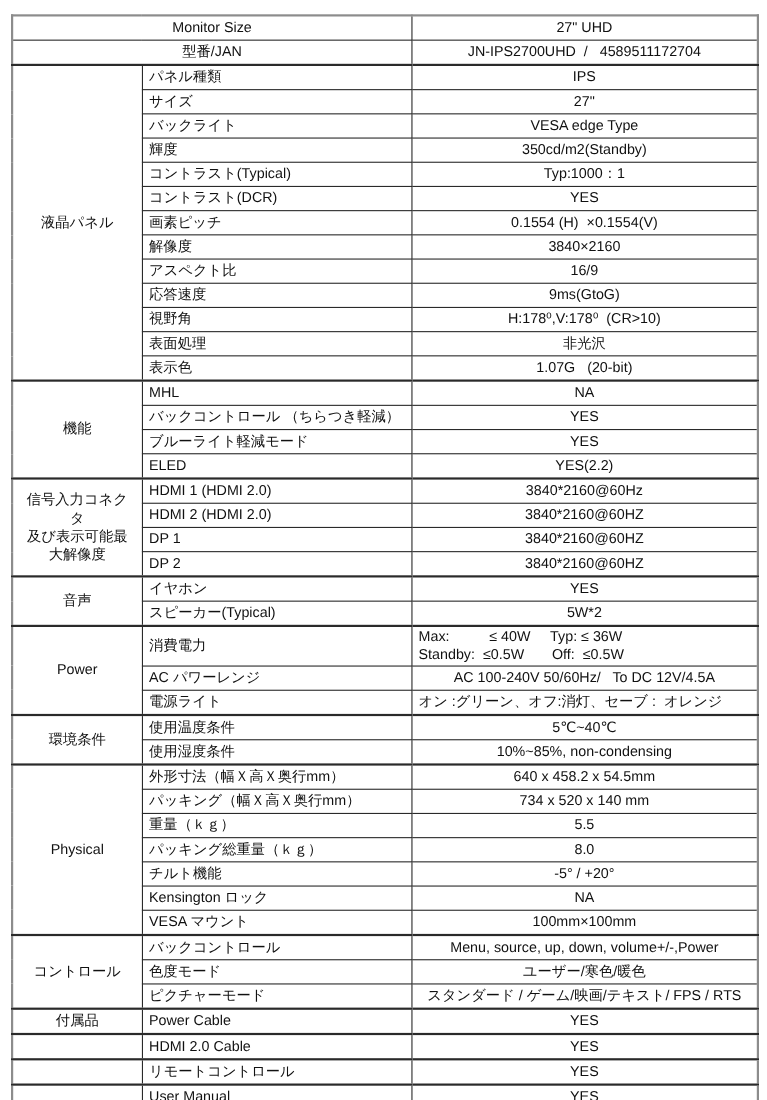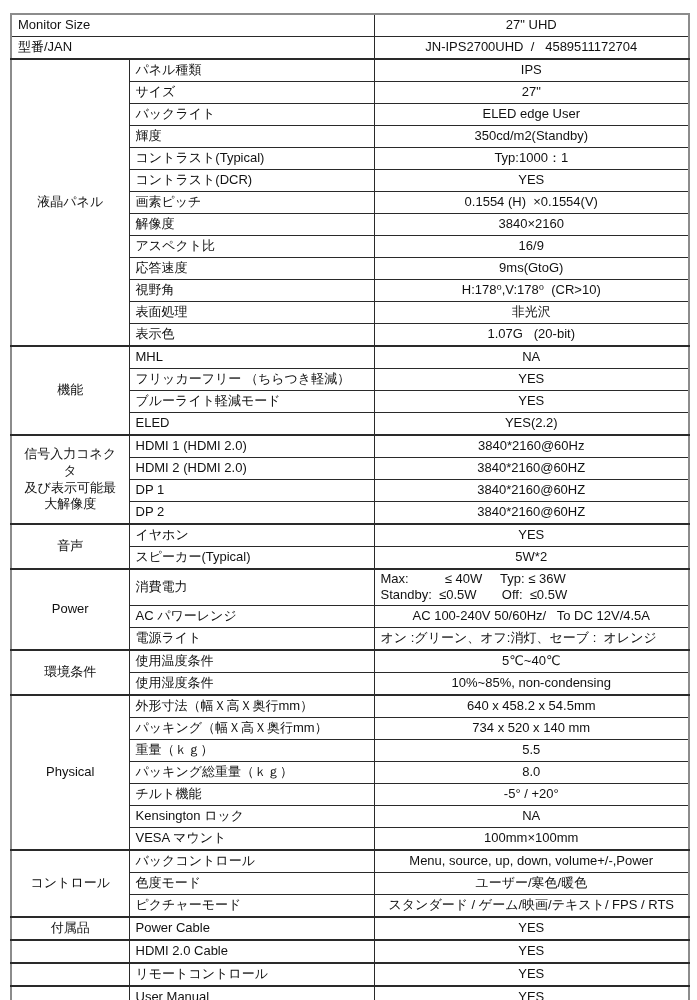--- a/index.html
+++ b/index.html
@@ -30,20 +30,21 @@
     padding: 1px 6px;
     height: 19px;
     line-height: 1.25;
     vertical-align: middle;
     overflow: hidden;
   }
   tr.group-start td {
     border-top-width: 2px;
   }
   td.merged-label {
+    text-align: center;
   }
   td.group-cell {
     text-align: center;
     vertical-align: middle;
     white-space: pre-line;
     line-height: 1.3;
     margin-left: 28px;
   }
   td.label-cell {
     text-align: left;
@@ -79,21 +80,21 @@
         <td class="group-cell" rowspan="13">液晶パネル</td>
         <td class="label-cell">パネル種類</td>
         <td class="value-cell">IPS</td>
       </tr>
       <tr>
         <td class="label-cell">サイズ</td>
         <td class="value-cell">27"</td>
       </tr>
       <tr>
         <td class="label-cell">バックライト</td>
-        <td class="value-cell">ELED edge User</td>
+        <td class="value-cell">VESA edge Type</td>
       </tr>
       <tr>
         <td class="label-cell">輝度</td>
         <td class="value-cell">350cd/m2(Standby)</td>
       </tr>
       <tr>
         <td class="label-cell">コントラスト(Typical)</td>
         <td class="value-cell">Typ:1000：1</td>
       </tr>
       <tr>
@@ -127,21 +128,21 @@
       <tr>
         <td class="label-cell">表示色</td>
         <td class="value-cell">1.07G   (20-bit)</td>
       </tr>
       <tr class="group-start">
         <td class="group-cell" rowspan="4">機能</td>
         <td class="label-cell">MHL</td>
         <td class="value-cell">NA</td>
       </tr>
       <tr>
-        <td class="label-cell">フリッカーフリー （ちらつき軽減）</td>
+        <td class="label-cell">バックコントロール （ちらつき軽減）</td>
         <td class="value-cell">YES</td>
       </tr>
       <tr>
         <td class="label-cell">ブルーライト軽減モード</td>
         <td class="value-cell">YES</td>
       </tr>
       <tr>
         <td class="label-cell">ELED</td>
         <td class="value-cell">YES(2.2)</td>
       </tr>

